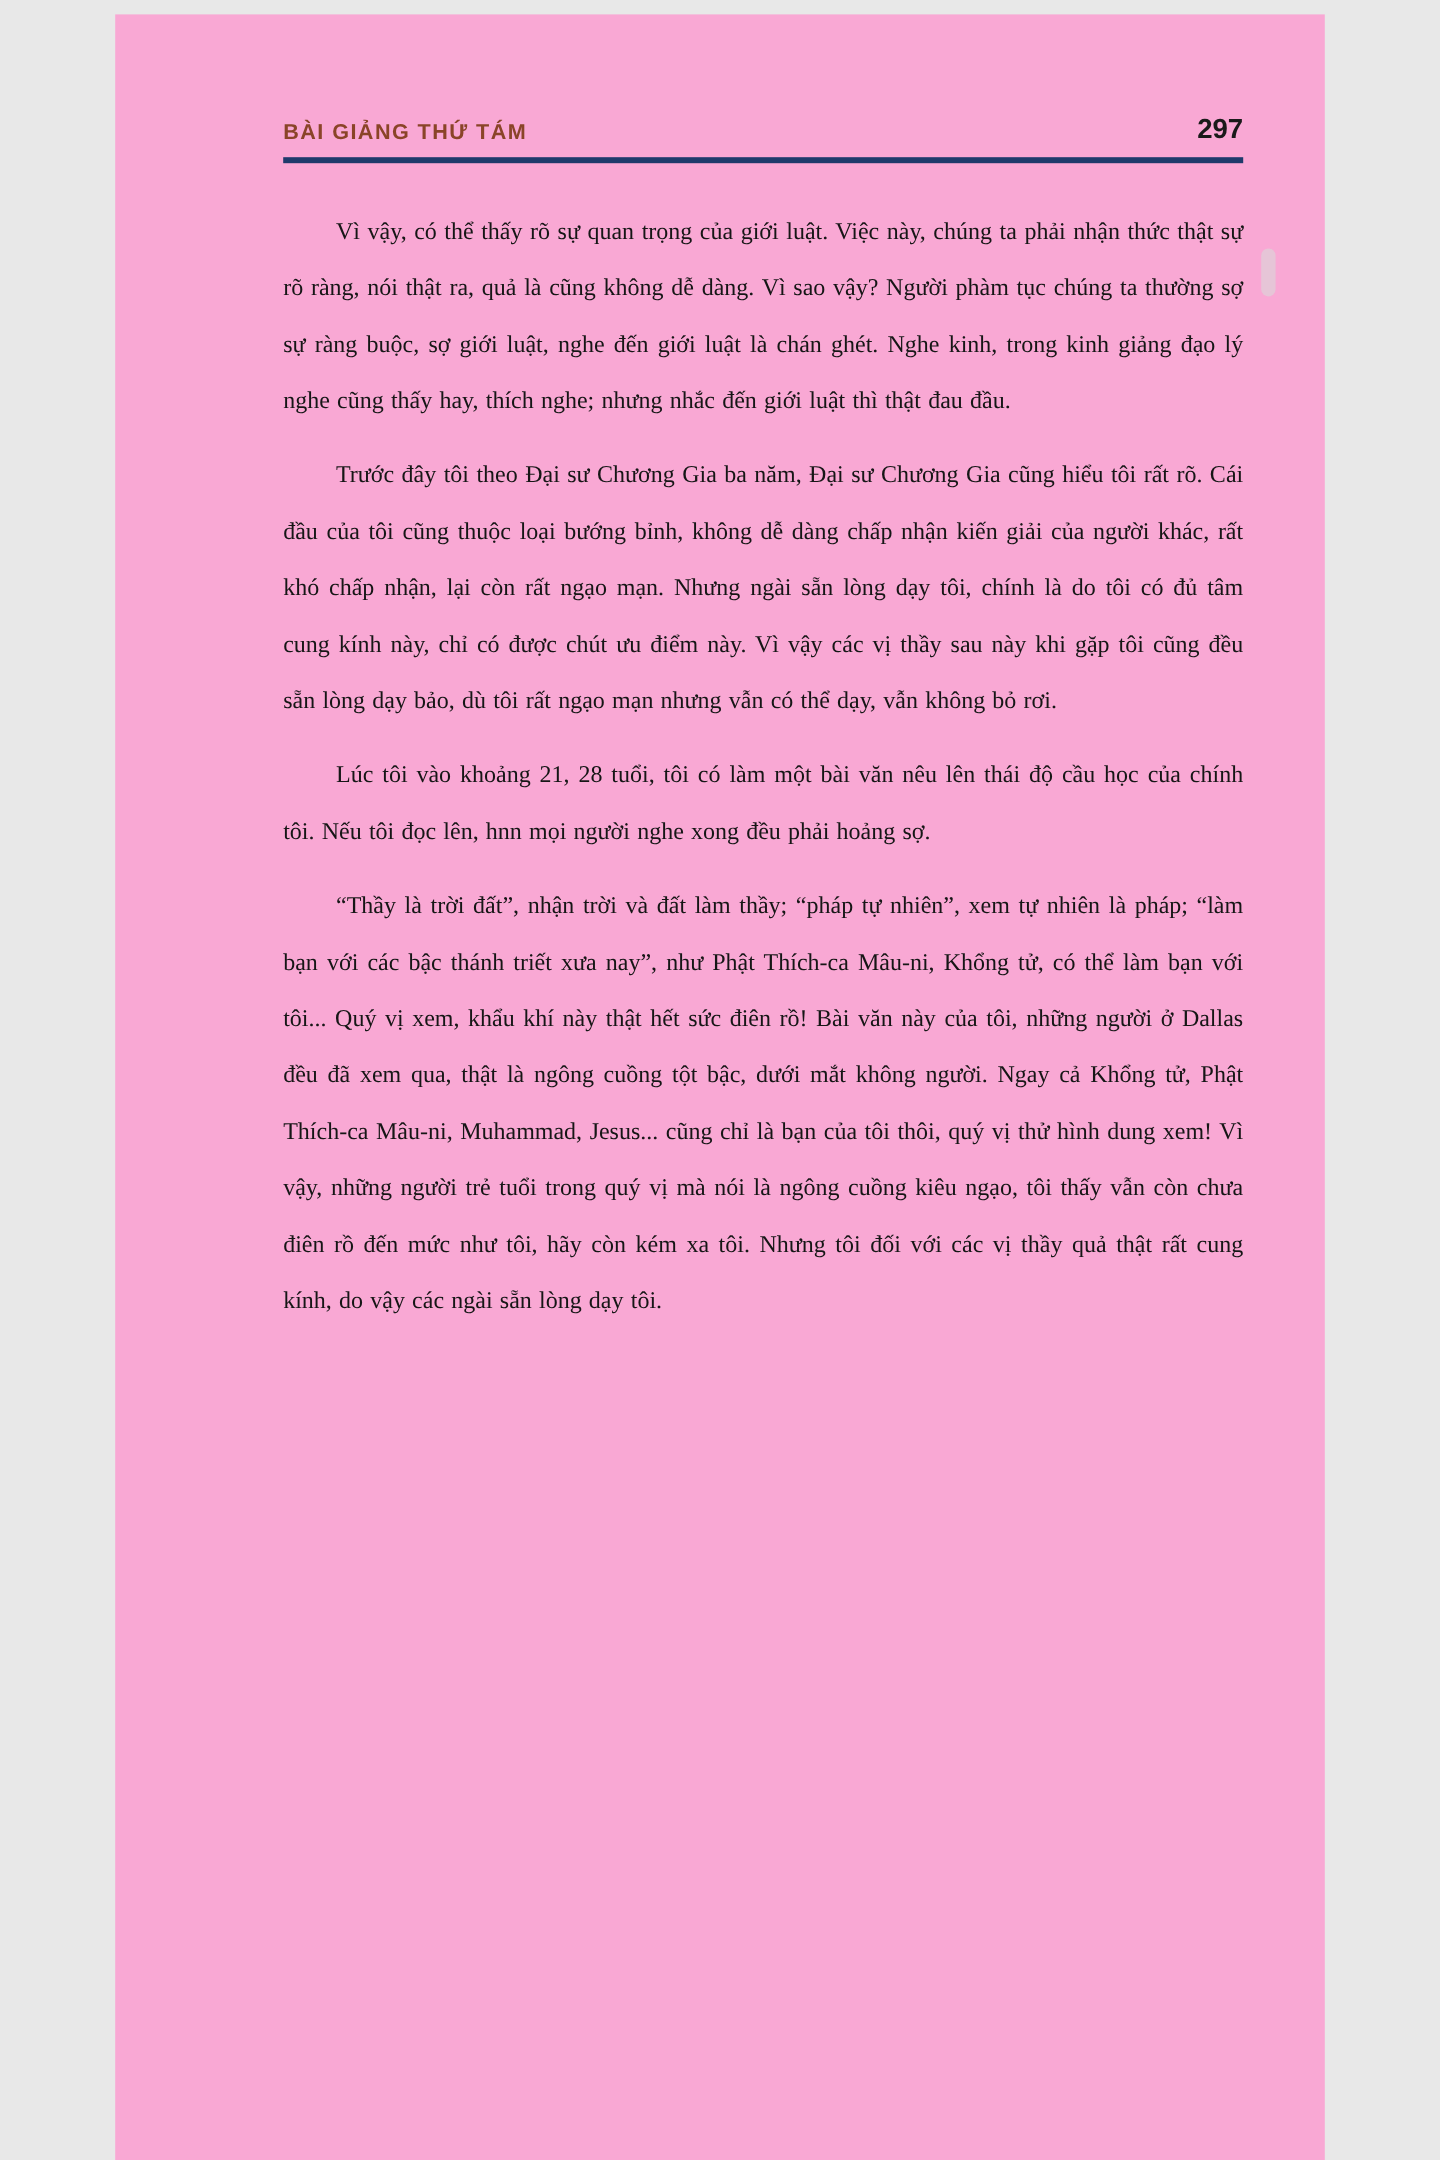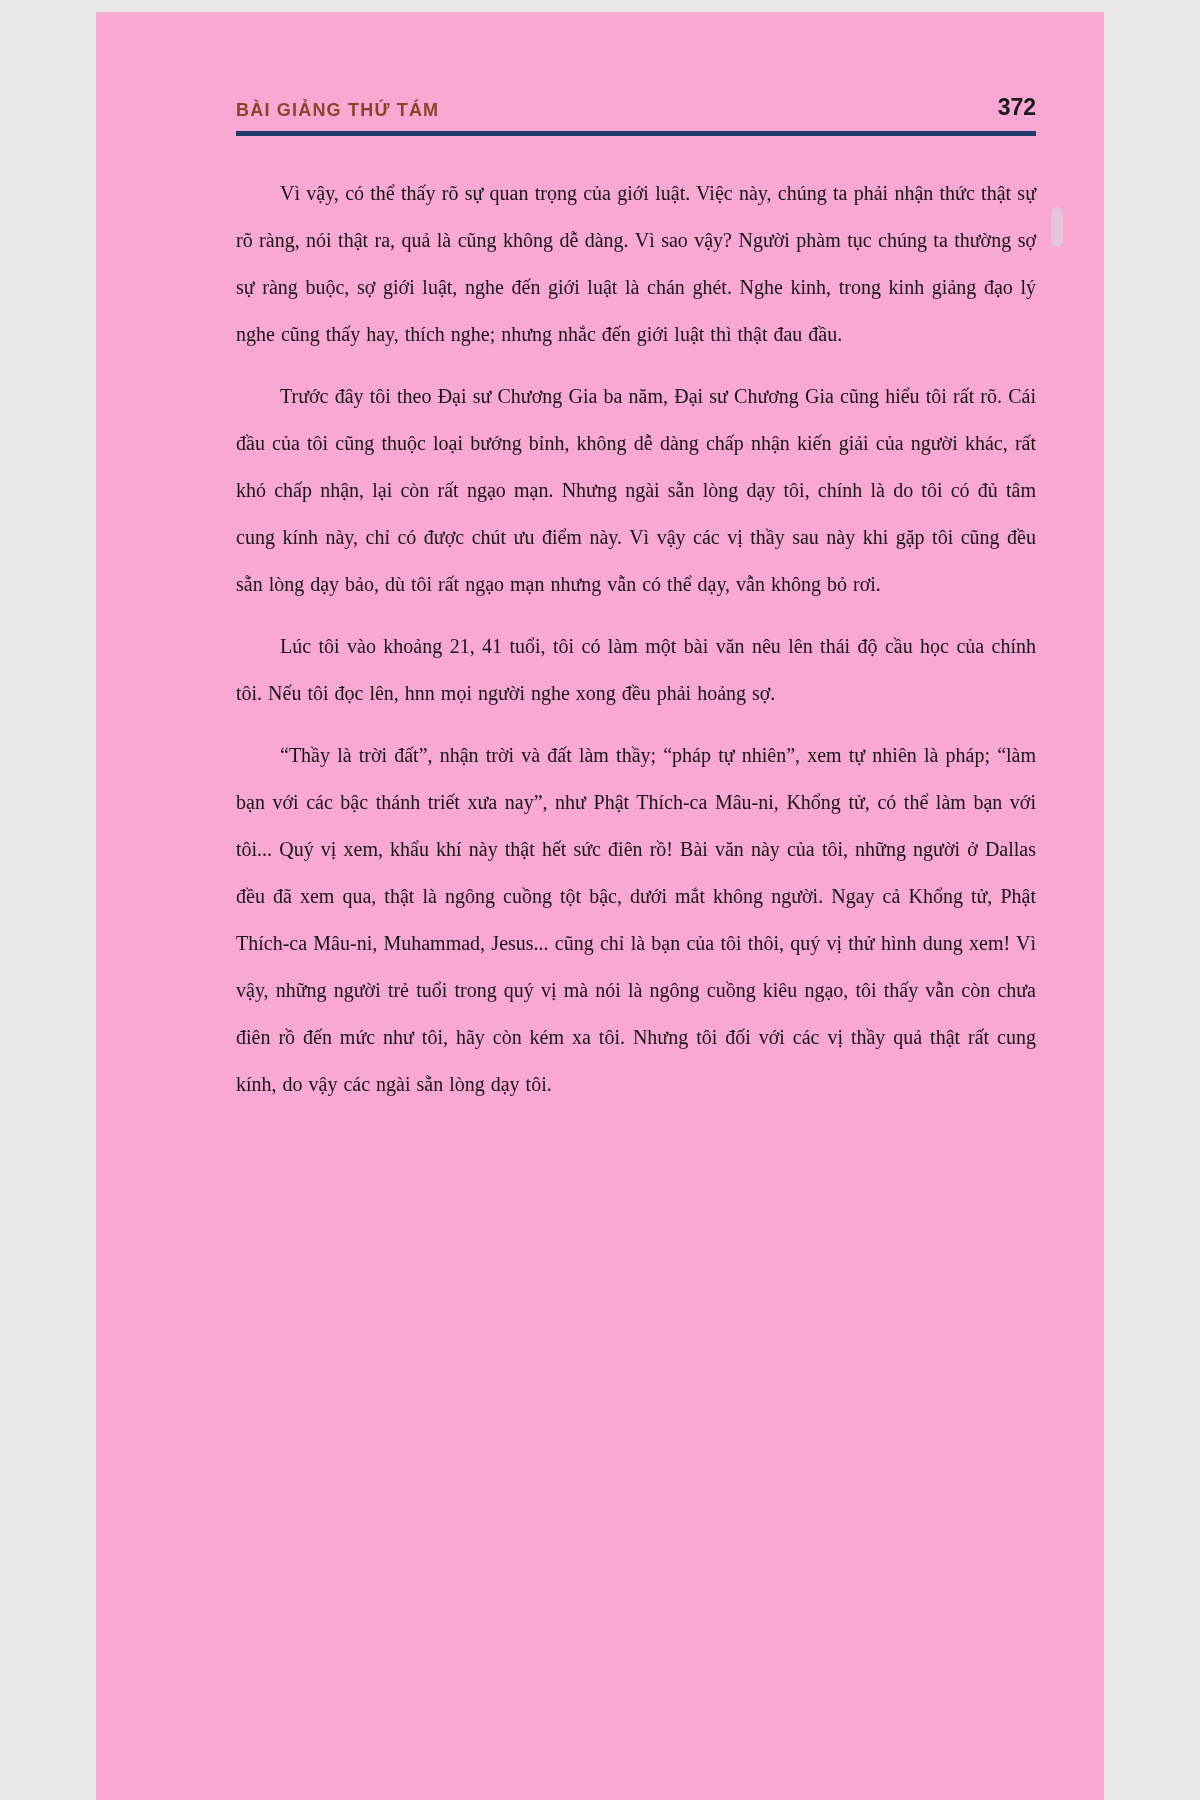--- a/index.html
+++ b/index.html
@@ -74,27 +74,27 @@
   }
 </style>
 </head>
 <body>
 
 <div class="page">
   <div class="page-inner">
 
     <div class="header-row">
       <span class="running-head">BÀI GIẢNG THỨ TÁM</span>
-      <span class="page-number">372</span>
+      <span class="page-number">297</span>
     </div>
 
     <hr class="header-rule">
 
     <div class="body-text">
       <p>Vì vậy, có thể thấy rõ sự quan trọng của giới luật. Việc này, chúng ta phải nhận thức thật sự rõ ràng, nói thật ra, quả là cũng không dễ dàng. Vì sao vậy? Người phàm tục chúng ta thường sợ sự ràng buộc, sợ giới luật, nghe đến giới luật là chán ghét. Nghe kinh, trong kinh giảng đạo lý nghe cũng thấy hay, thích nghe; nhưng nhắc đến giới luật thì thật đau đầu.</p>
       <p>Trước đây tôi theo Đại sư Chương Gia ba năm, Đại sư Chương Gia cũng hiểu tôi rất rõ. Cái đầu của tôi cũng thuộc loại bướng bỉnh, không dễ dàng chấp nhận kiến giải của người khác, rất khó chấp nhận, lại còn rất ngạo mạn. Nhưng ngài sẵn lòng dạy tôi, chính là do tôi có đủ tâm cung kính này, chỉ có được chút ưu điểm này. Vì vậy các vị thầy sau này khi gặp tôi cũng đều sẵn lòng dạy bảo, dù tôi rất ngạo mạn nhưng vẫn có thể dạy, vẫn không bỏ rơi.</p>
-      <p>Lúc tôi vào khoảng 21, 41 tuổi, tôi có làm một bài văn nêu lên thái độ cầu học của chính tôi. Nếu tôi đọc lên, hnn mọi người nghe xong đều phải hoảng sợ.</p>
+      <p>Lúc tôi vào khoảng 21, 28 tuổi, tôi có làm một bài văn nêu lên thái độ cầu học của chính tôi. Nếu tôi đọc lên, hnn mọi người nghe xong đều phải hoảng sợ.</p>
       <p>“Thầy là trời đất”, nhận trời và đất làm thầy; “pháp tự nhiên”, xem tự nhiên là pháp; “làm bạn với các bậc thánh triết xưa nay”, như Phật Thích-ca Mâu-ni, Khổng tử, có thể làm bạn với tôi... Quý vị xem, khẩu khí này thật hết sức điên rồ! Bài văn này của tôi, những người ở Dallas đều đã xem qua, thật là ngông cuồng tột bậc, dưới mắt không người. Ngay cả Khổng tử, Phật Thích-ca Mâu-ni, Muhammad, Jesus... cũng chỉ là bạn của tôi thôi, quý vị thử hình dung xem! Vì vậy, những người trẻ tuổi trong quý vị mà nói là ngông cuồng kiêu ngạo, tôi thấy vẫn còn chưa điên rồ đến mức như tôi, hãy còn kém xa tôi. Nhưng tôi đối với các vị thầy quả thật rất cung kính, do vậy các ngài sẵn lòng dạy tôi.</p>
     </div>
 
   </div>
   <div class="scan-smudge"></div>
 </div>
 
 </body></html>

